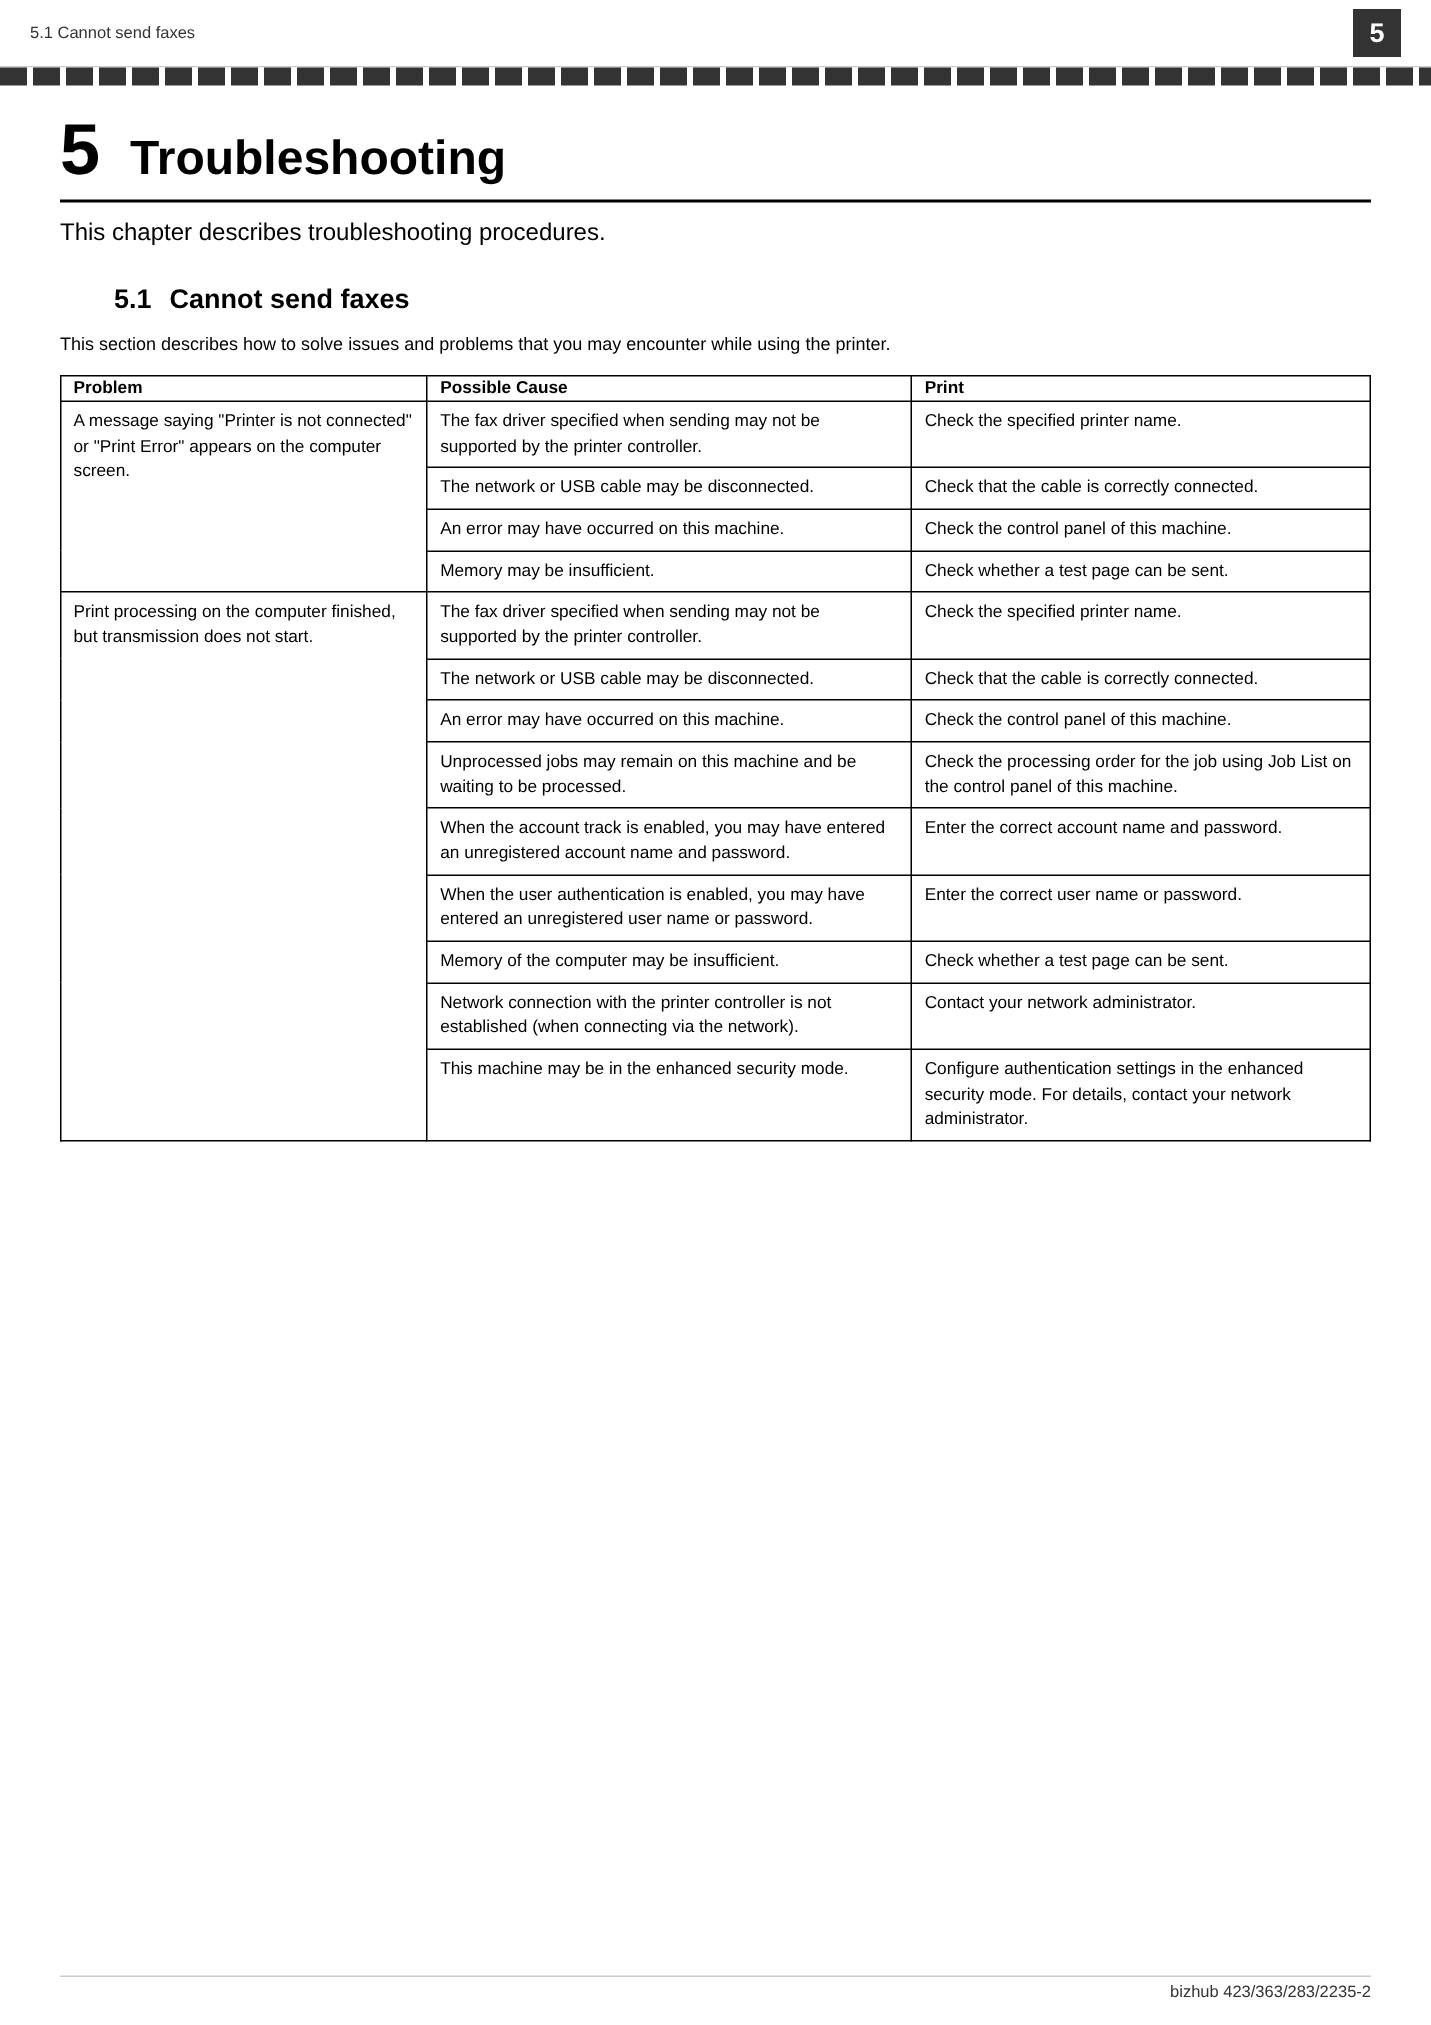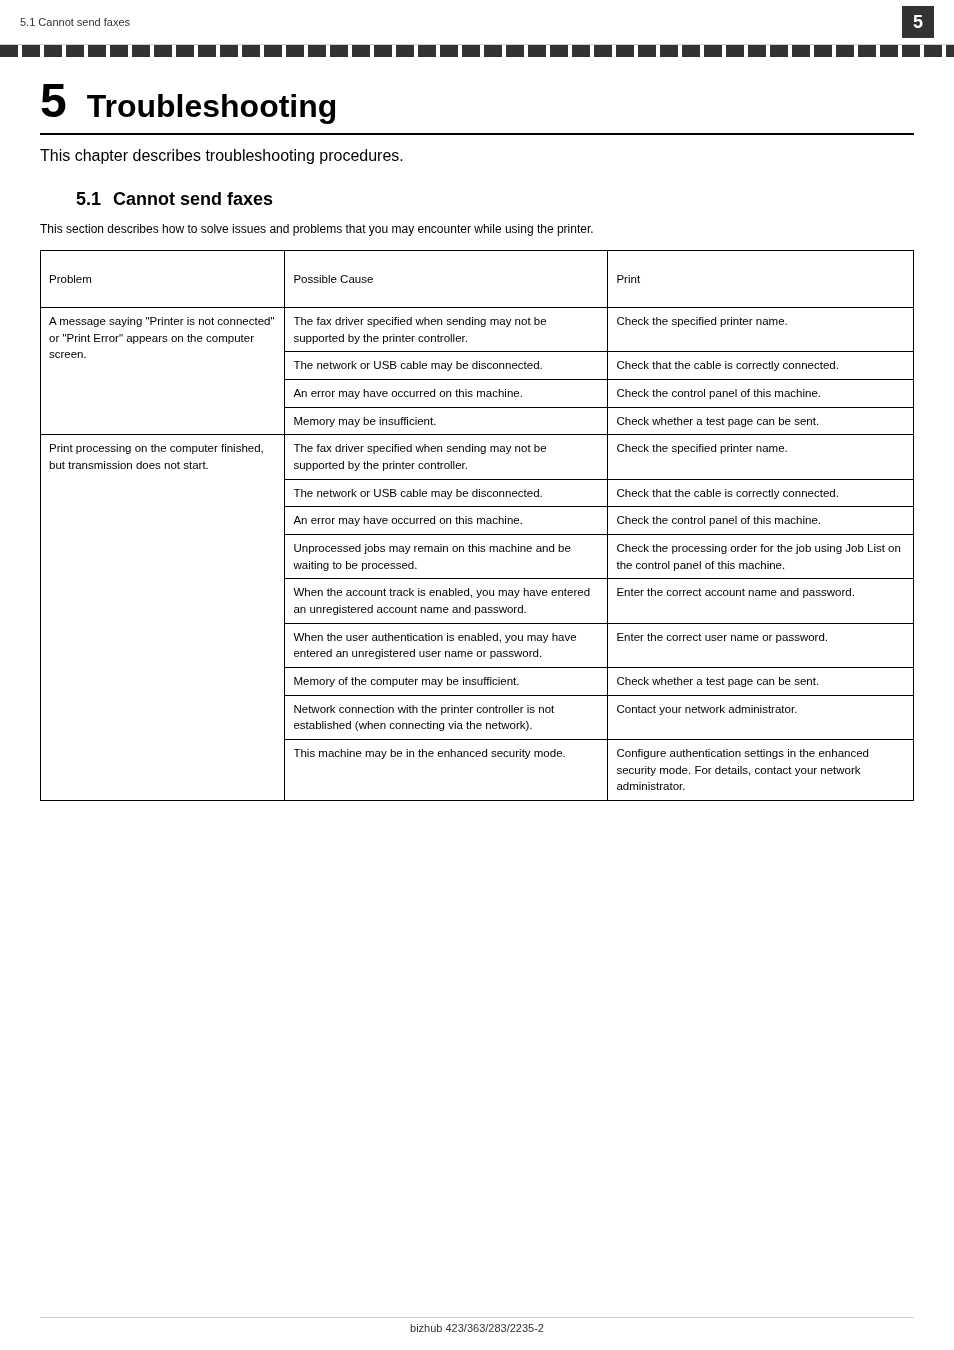--- a/index.html
+++ b/index.html
@@ -99,22 +99,22 @@
     
     .trouble-table {
       width: 100%;
       border-collapse: collapse;
       margin-top: 12px;
       margin-bottom: 20px;
       font-size: 11.5px;
     }
     .trouble-table th {
       border: 1px solid #000;
-      padding: 22px 8px;
-      font-weight: normal;
+      padding: 2px 8px;
+      font-weight: bold;
       background: #fff;
       text-align: left;
       vertical-align: top;
     }
     .trouble-table td {
       border: 1px solid #000;
       padding: 5px 8px;
       vertical-align: top;
       line-height: 1.45;
     }
@@ -128,21 +128,21 @@
       line-height: 1.5;
     }
 
     
     .page-footer {
       position: absolute;
       bottom: 16px;
       left: 40px;
       right: 40px;
       display: flex;
-      justify-content: center;
+      justify-content: flex-end;
       font-size: 11px;
       color: #333;
       border-top: 1px solid #ccc;
       padding-top: 4px;
     }
   </style>
 </head>
 <body>
 
 <div class="header-bar">

